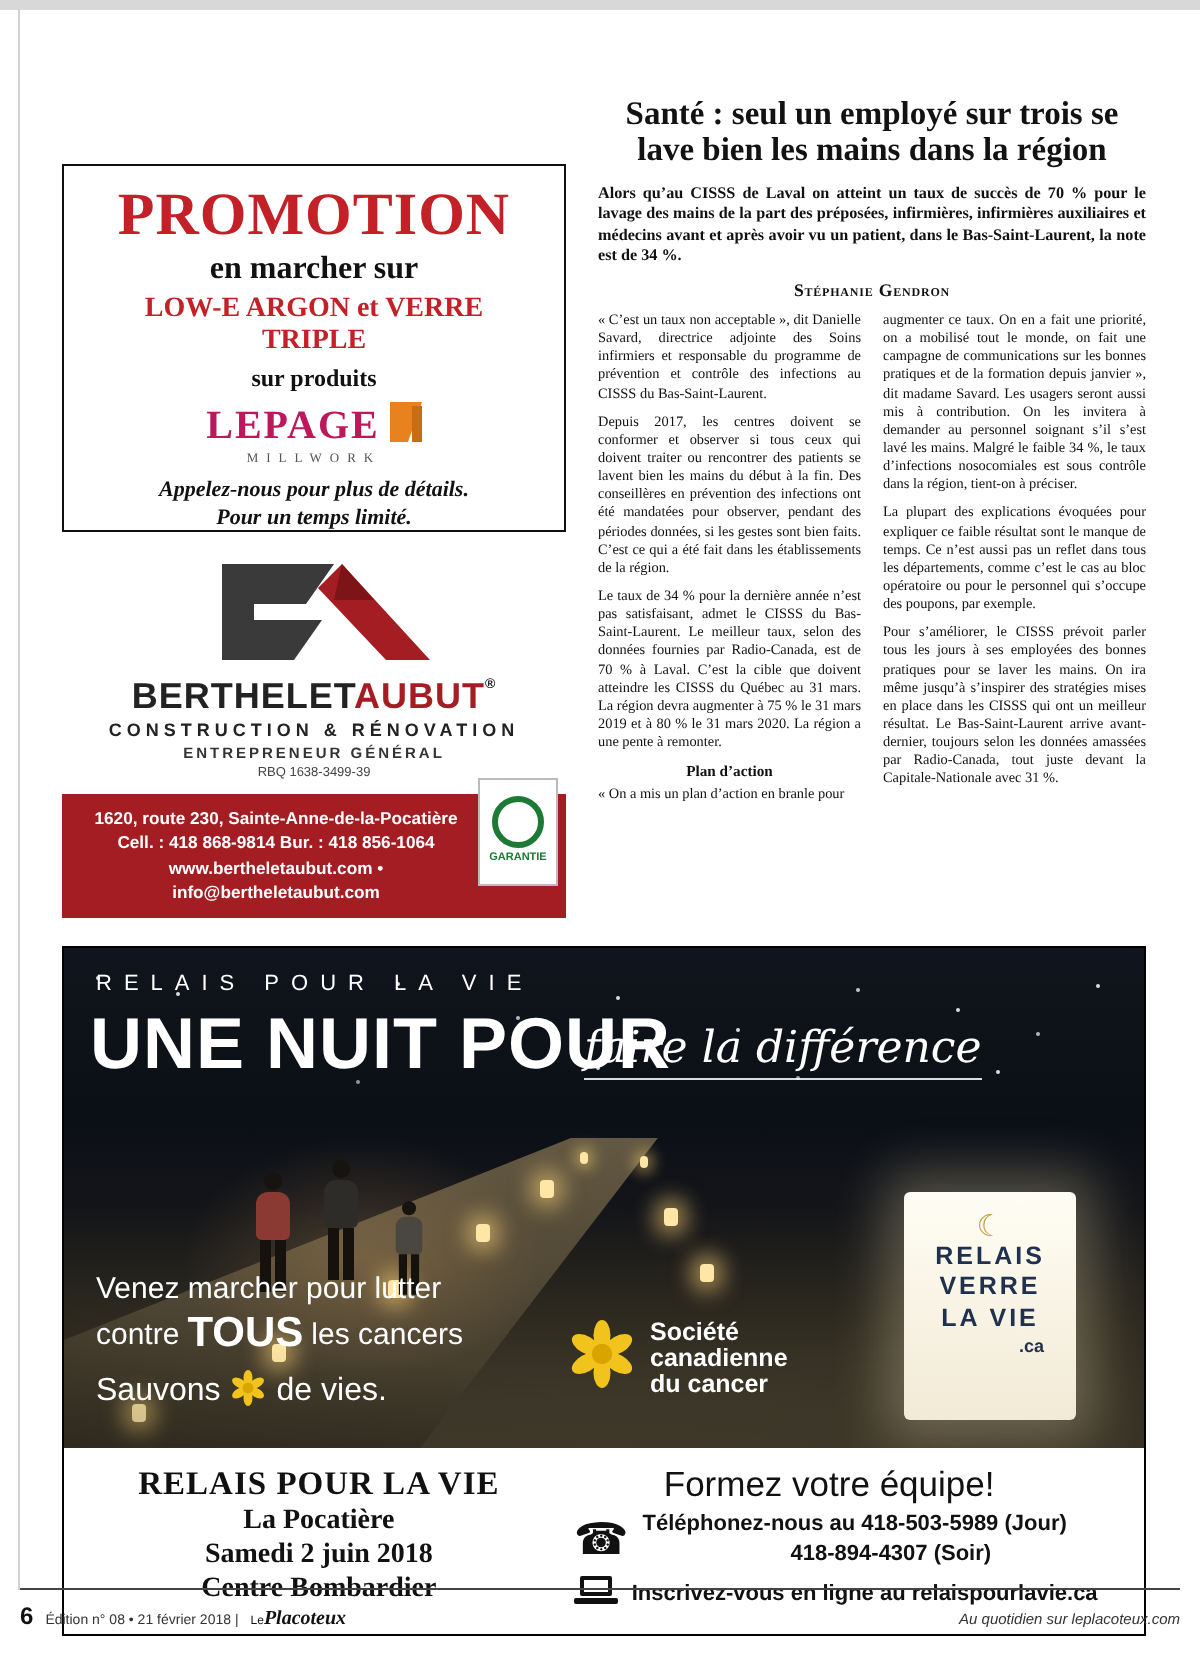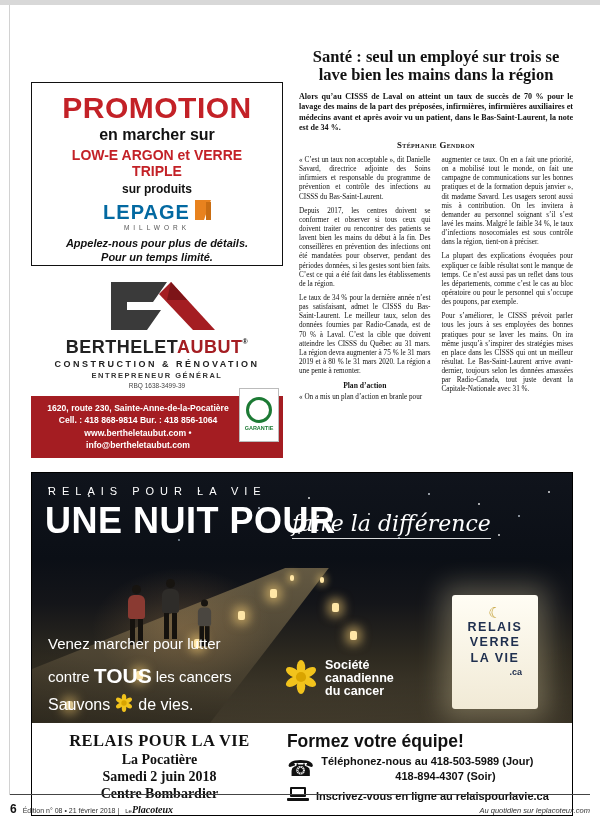--- a/index.html
+++ b/index.html
@@ -9,27 +9,27 @@
   .scan-left{position:absolute;top:5px;left:9px;width:1px;height:790px;background:#d2d2d2;}
   .content{position:absolute;left:31px;top:48px;width:542px;}
 
   
   .top-section{display:flex;}
   .left-col{width:252px;flex:none;}
   .right-col{flex:1;padding-left:16px;}
 
   
   .promo{margin-top:34px;border:1.5px solid #111;height:184px;box-sizing:border-box;
-         text-align:center;padding:10px 16px 6px;font-family:Liberation Sans, sans-serif;}
+         text-align:center;padding:10px 16px 6px;font-family:Liberation Serif, serif;}
   .promo-title{color:#c32127;font-size:30px;font-weight:bold;letter-spacing:.5px;line-height:1;}
   .promo-line2{font-size:16px;font-weight:bold;margin-top:3px;}
   .promo-line3{color:#c32127;font-size:14px;font-weight:bold;margin-top:3px;}
   .promo-line4{font-size:12px;font-weight:bold;margin-top:3px;}
   .lepage{display:flex;align-items:center;justify-content:center;gap:5px;margin-top:4px;}
-  .lepage-name{color:#0369a1;font-size:20px;font-weight:bold;letter-spacing:1px;}
+  .lepage-name{color:#be185d;font-size:20px;font-weight:bold;letter-spacing:1px;}
   .millwork{font-size:6.5px;letter-spacing:4px;color:#555;margin-top:0;}
   .promo-note{margin-top:6px;font-style:italic;font-weight:bold;font-size:11px;line-height:1.25;}
 
   
   .berthelet{margin-top:12px;text-align:center;font-family:"Liberation Sans",sans-serif;}
   .b-name{font-size:18px;font-weight:bold;letter-spacing:.5px;line-height:1;}
   .b-black{color:#222;}
   .b-red{color:#a41d22;}
   .b-reg{font-size:7px;vertical-align:top;}
   .b-line1{font-size:9px;letter-spacing:2.5px;font-weight:bold;color:#222;margin-top:3px;}
@@ -75,39 +75,39 @@
   .person .legs{width:13px;height:26px;margin:0 auto;
       background:linear-gradient(90deg,#15120e 42%,transparent 42%,transparent 58%,#15120e 58%);}
   .r-kicker{position:absolute;left:16px;top:12px;letter-spacing:6px;font-size:11px;
       font-family:"Liberation Sans",sans-serif;}
   .r-big{position:absolute;left:13px;top:27px;font-size:36px;font-weight:bold;letter-spacing:.5px;
       font-family:"Liberation Sans",sans-serif;}
   .r-script{position:absolute;left:260px;top:38px;font-size:22px;font-style:italic;
       font-family:"DejaVu Serif",serif;border-bottom:1px solid rgba(255,255,255,.85);padding-bottom:2px;}
   .r-cta{position:absolute;left:16px;top:162px;font-family:"Liberation Sans",sans-serif;}
   .r-cta-1{font-size:15px;}
-  .r-cta-2{font-size:15px;margin-top:12px;}
+  .r-cta-2{font-size:15px;margin-top:2px;}
   .r-cta-2 .tous{font-size:21px;font-weight:bold;margin:0 4px;vertical-align:-1px;}
   .r-cta-3{font-size:16px;margin-top:6px;display:flex;align-items:center;gap:5px;}
   .r-soc{position:absolute;left:252px;top:186px;display:flex;align-items:center;gap:7px;
       font-family:"Liberation Sans",sans-serif;}
   .r-soc-text{font-size:12.5px;line-height:1.05;font-weight:bold;}
   .bag{position:absolute;right:34px;top:122px;width:86px;height:114px;border-radius:3px;
       background:linear-gradient(180deg,#fffdf4,#f1ead6);box-shadow:0 0 26px 10px rgba(255,240,190,.28);
       color:#20304f;text-align:center;font-family:"Liberation Sans",sans-serif;padding-top:10px;box-sizing:border-box;}
   .bag .moon{color:#c5a33c;font-size:15px;line-height:1;}
   .bag .bl{font-size:12.5px;font-weight:bold;letter-spacing:1.5px;line-height:1.25;}
   .bag .ca{font-size:9px;font-weight:bold;text-align:right;padding-right:16px;}
 
   .relais-strip{display:flex;background:#fff;padding:8px 6px 9px;}
   .strip-left{width:46%;text-align:center;font-weight:bold;}
   .sl1{font-size:16.5px;letter-spacing:.5px;}
   .sl2,.sl3,.sl4{font-size:14px;margin-top:1px;}
   .strip-right{flex:1;padding-left:6px;font-family:"Liberation Sans",sans-serif;}
-  .sr-title{font-size:17.5px;font-weight:bold;}
+  .sr-title{font-size:17.5px;font-weight:normal;margin-left:45px;}
   .sr-row{display:flex;align-items:center;gap:7px;margin-top:2px;}
   .phone-ico{font-size:22px;line-height:1;}
   .sr-phones{font-size:11px;font-weight:bold;line-height:1.35;}
   .sr-phones .indent{padding-left:74px;}
   .sr-online{font-size:11px;font-weight:bold;}
 
   
   .footer{position:absolute;left:10px;right:10px;bottom:12px;font-family:"Liberation Sans",sans-serif;}
   .footer-line{border-top:1px solid #444;margin-bottom:4px;}
   .footer-row{display:flex;align-items:baseline;gap:6px;}

